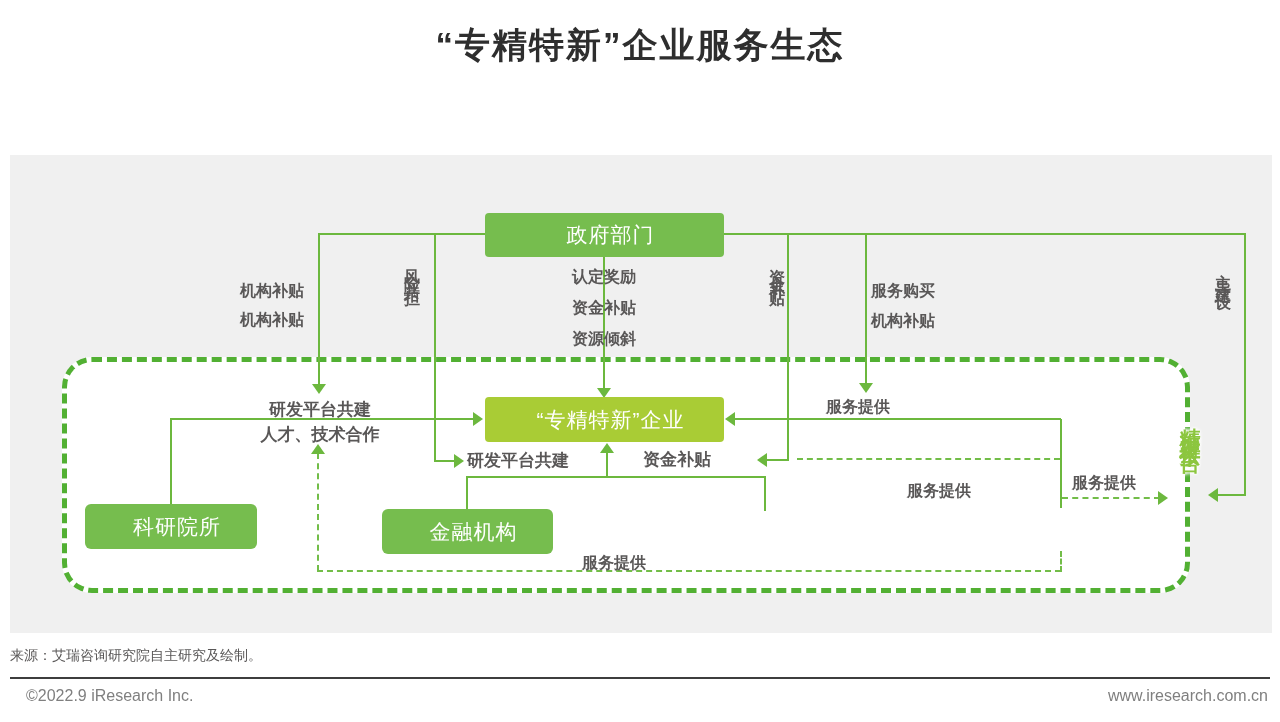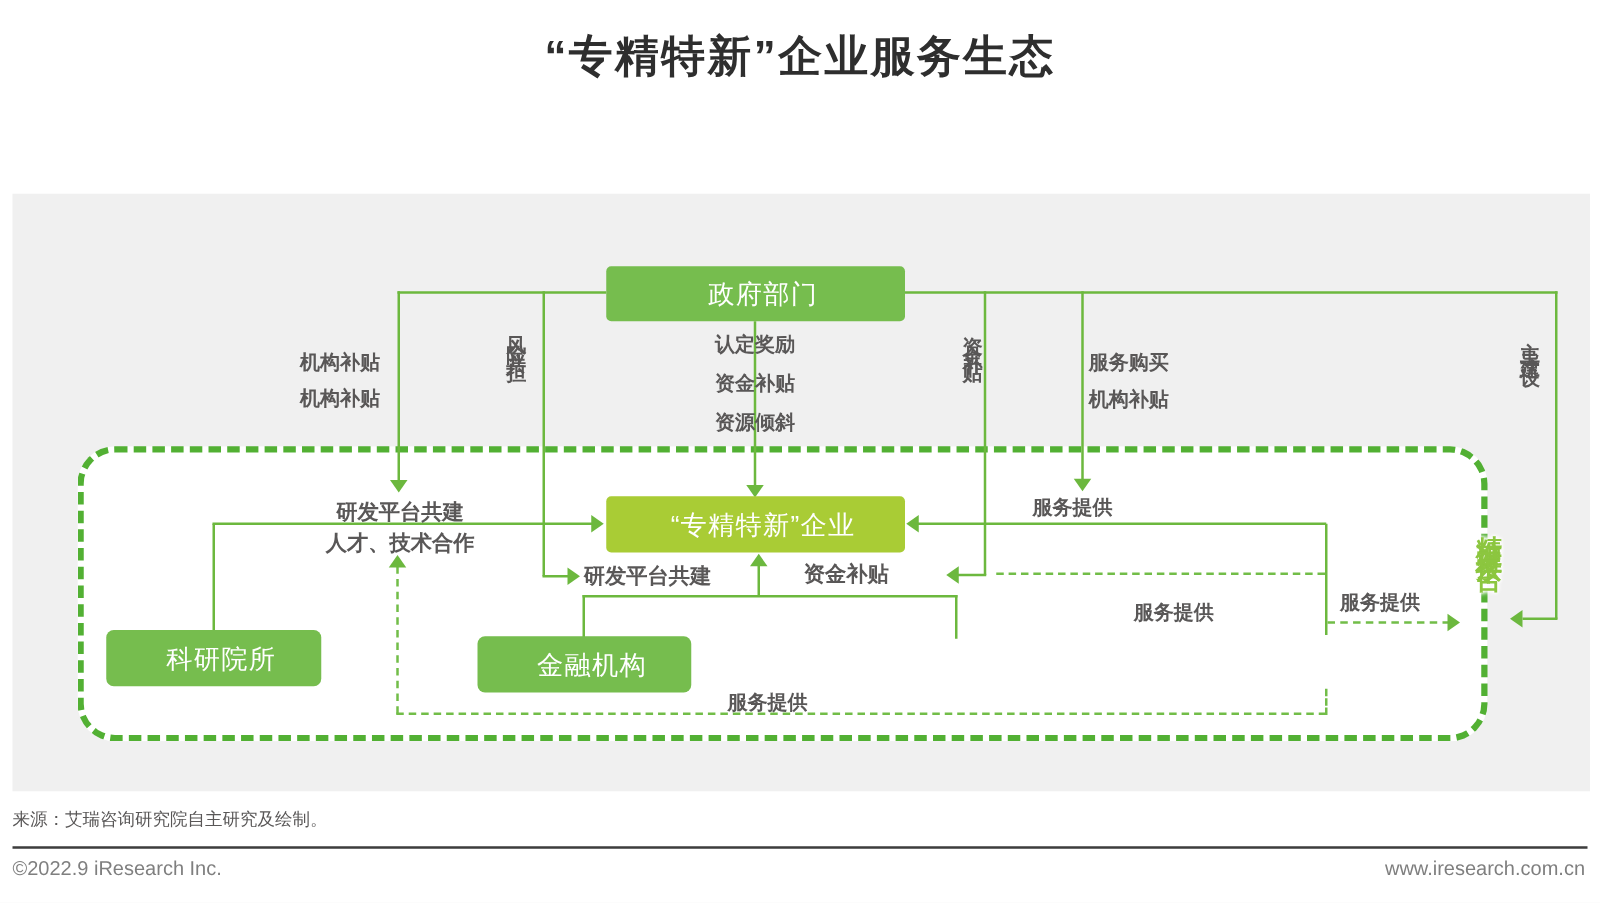--- a/index.html
+++ b/index.html
@@ -49,21 +49,21 @@
     line-height:29px;z-index:6;white-space:pre;}
   .lbl.center{text-align:center;}
   .vtext{writing-mode:vertical-rl;text-orientation:upright;letter-spacing:7px;white-space:nowrap;}
   .platform{position:absolute;color:var(--platform-text);font-weight:800;font-size:21px;
     writing-mode:vertical-rl;text-orientation:upright;letter-spacing:5px;z-index:7;
     text-shadow:0 0 3px #fff,0 0 3px #fff,0 0 4px #fff,0 0 5px #fff;}
 
   
   .src{position:absolute;left:10px;top:647px;font-size:14px;color:#595757;z-index:8;}
   .divider{position:absolute;left:10px;top:677px;width:1260px;height:0;border-top:2px solid #3d3d3d;z-index:8;}
-  .copyright{position:absolute;left:10px;top:687px;font-size:16px;color:#7f7f7f;z-index:8;text-align:center;}
+  .copyright{position:absolute;left:26px;top:687px;font-size:16px;color:#7f7f7f;z-index:8;text-align:center;}
   .website{position:absolute;right:12px;top:687px;font-size:16px;color:#7f7f7f;z-index:8;}
 </style>
 </head>
 <body>
 
 <div class="stage">
 
   <div class="title">“专精特新”企业服务生态</div>
 
   <div class="band"></div>

